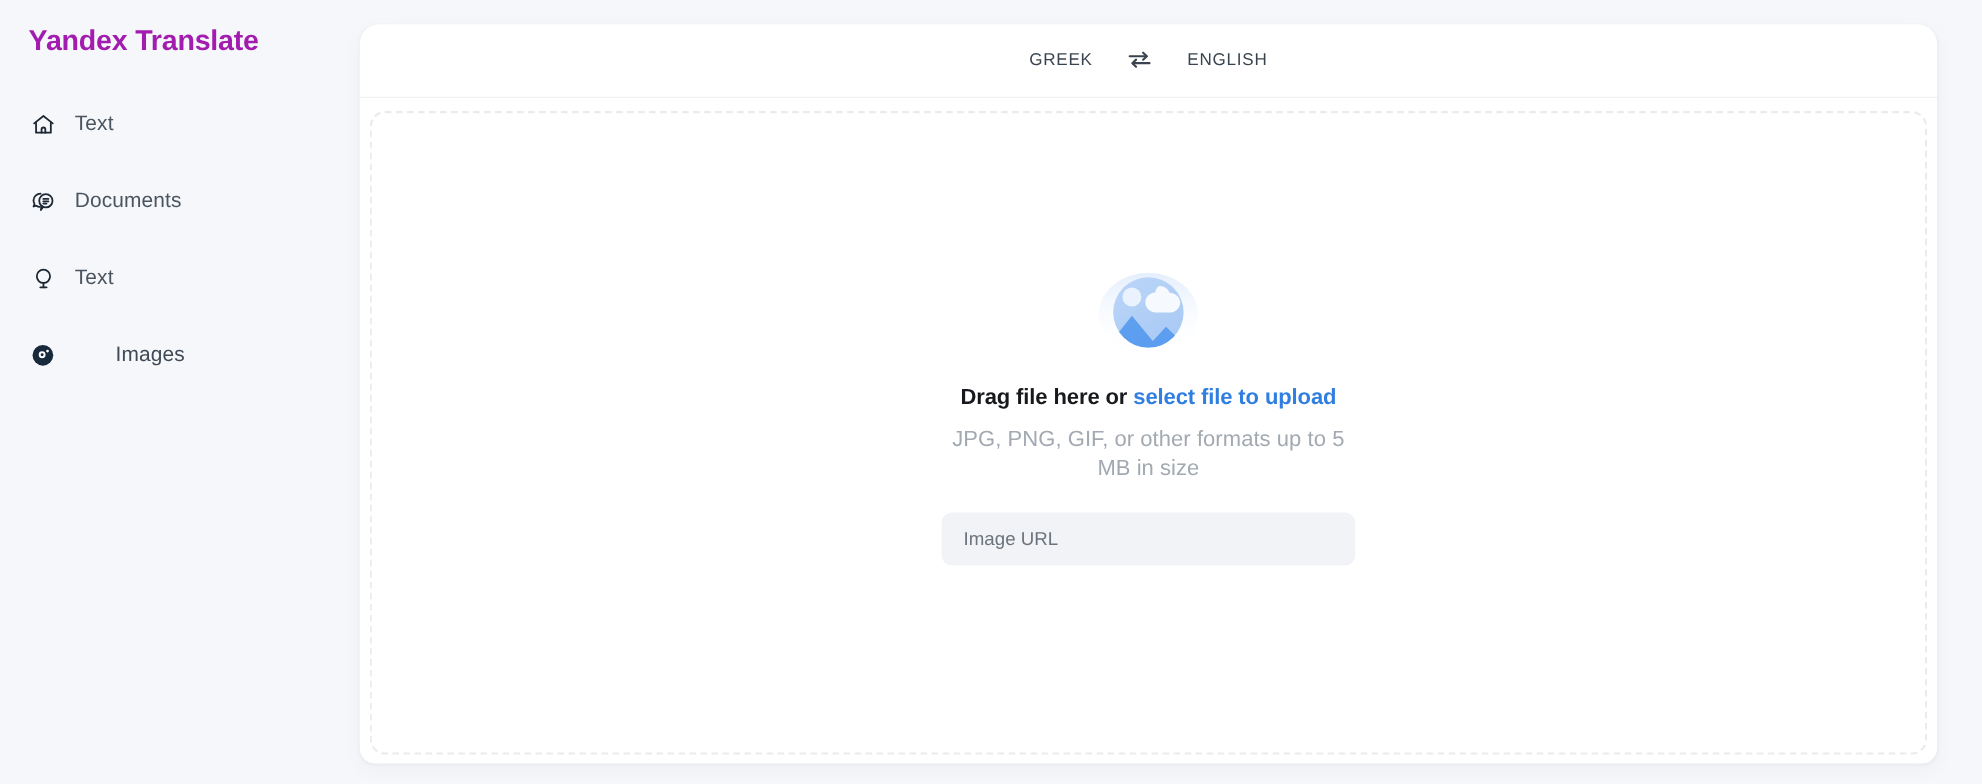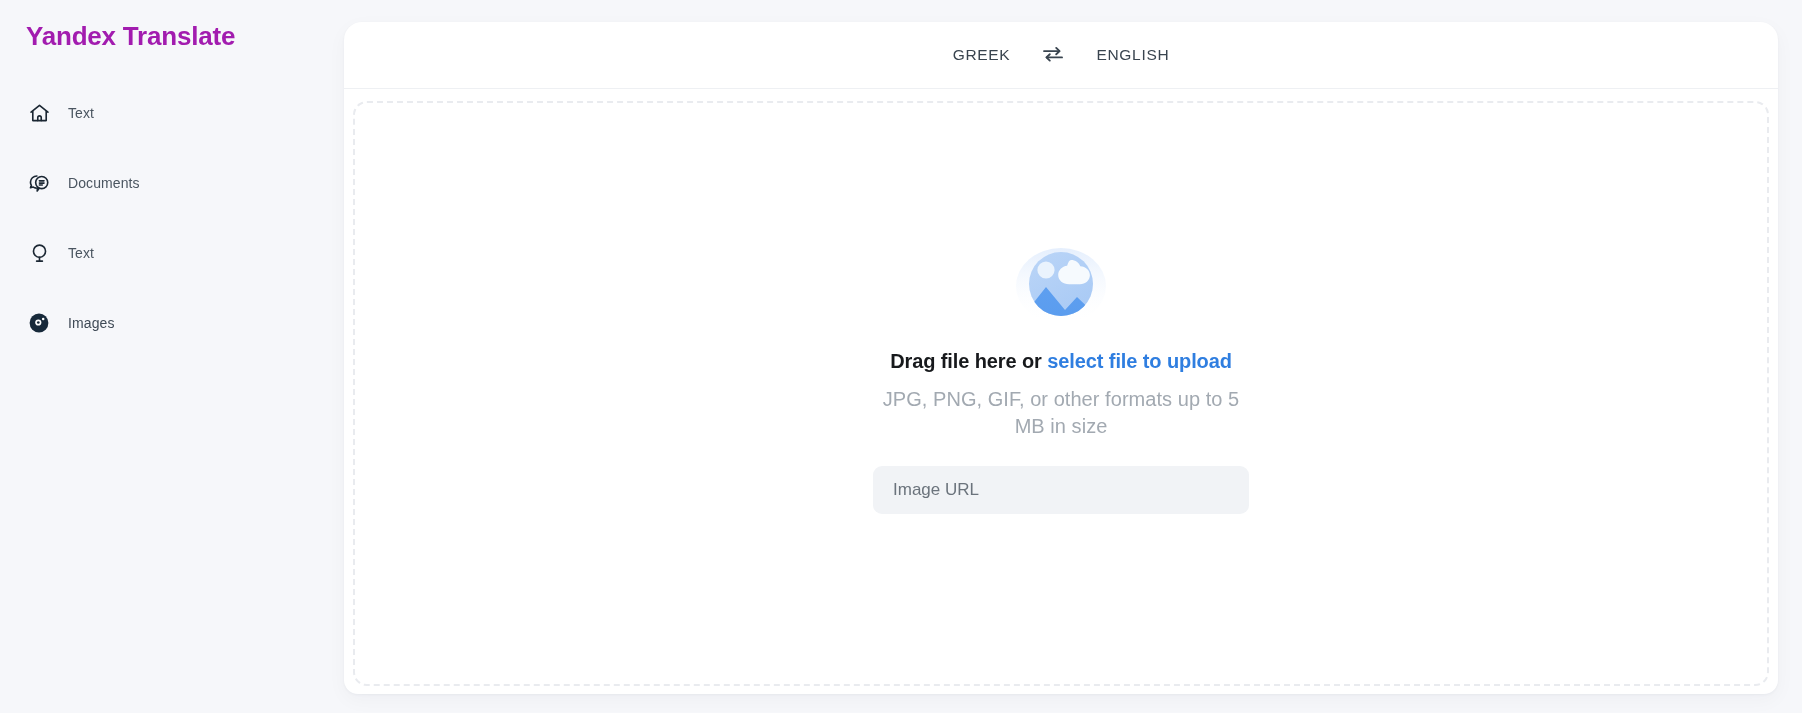--- a/index.html
+++ b/index.html
@@ -29,40 +29,40 @@
   }
   .nav { position:absolute; left:26px; top:95px; width:280px; }
   .nav-item {
     display:flex;
     align-items:center;
     height:36px;
     margin-bottom:34px;
     cursor:pointer;
     user-select:none;
   }
-  .nav-item:last-child { margin-bottom:0; }
+  .nav-item:last-child { margin-bottom:0;gap:37px; }
   .nav-icon {
     width:26px; height:26px;
     flex:0 0 26px;
     display:flex; align-items:center; justify-content:center;
     margin-right:16px;
   }
   .nav-icon svg { display:block; }
   .nav-label {
-    font-size:14px;
+    font-size:19px;
     color:#4a5560;
     letter-spacing:0.1px;
     white-space:nowrap;
   }
   .nav-item.active .nav-label { color:#3f4a56; }
 
   
   .panel {
     position:absolute;
-    left:344px; top:22px;
+    left:327px; top:22px;
     width:1434px; height:672px;
     background:#ffffff;
     border-radius:18px 18px 14px 14px;
     box-shadow:0 1px 3px rgba(30,40,60,0.045), 0 6px 20px rgba(30,40,60,0.035);
     overflow:hidden;
   }
   .lang-bar {
     position:relative;
     height:67px;
     border-bottom:1px solid #eef0f3;

